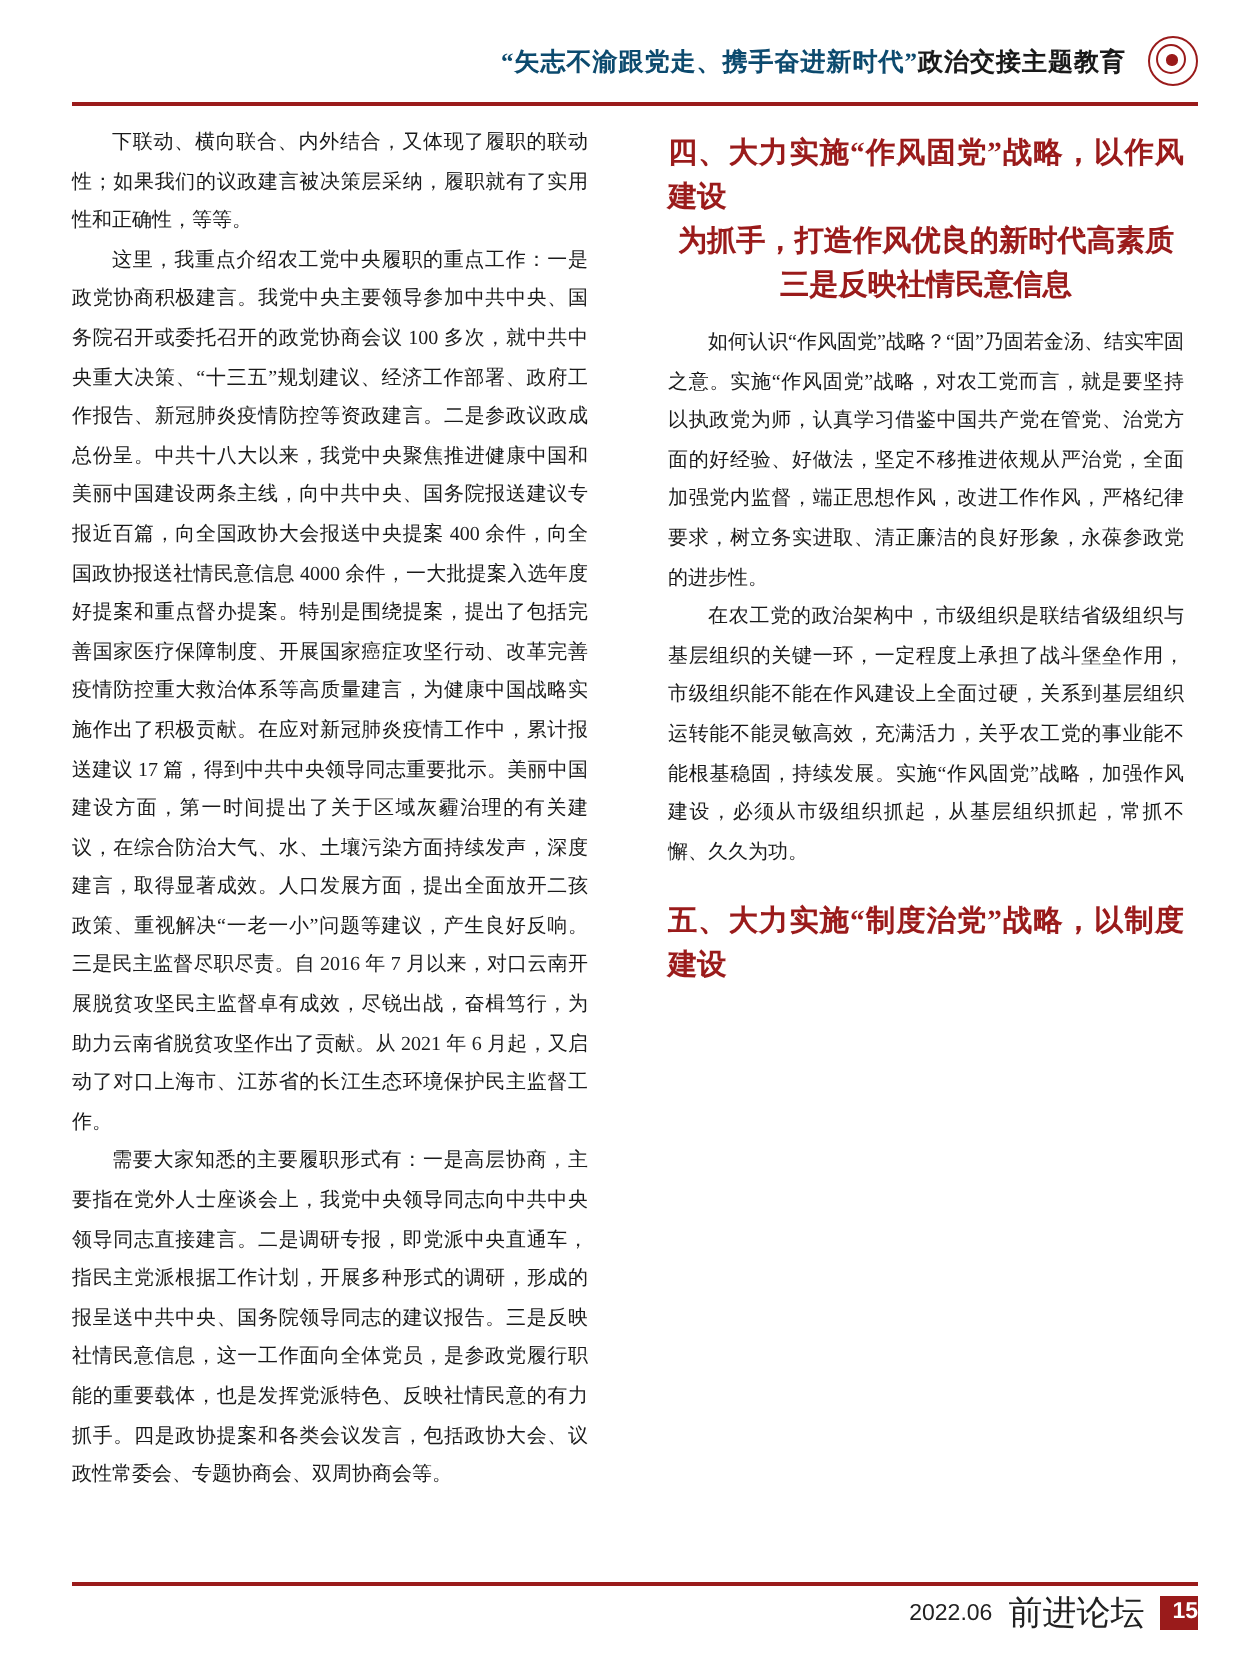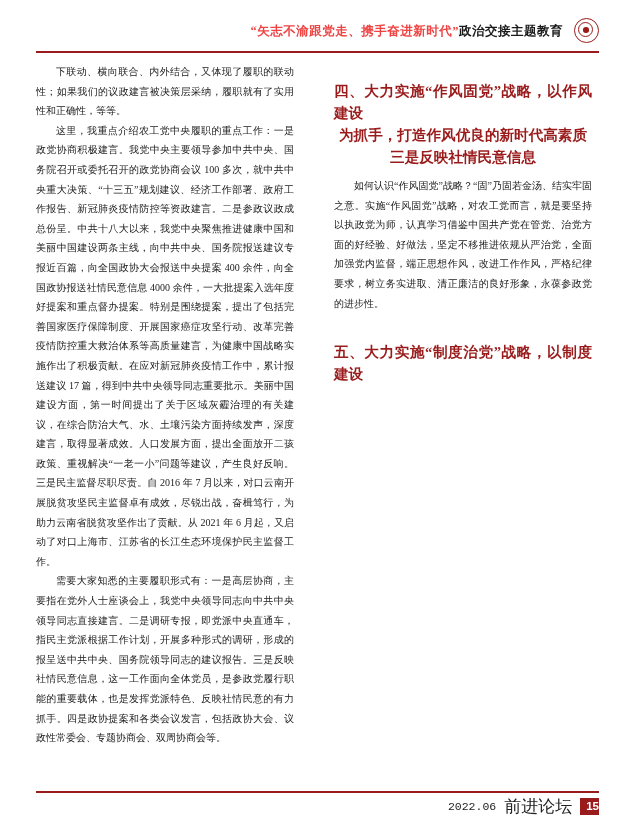--- a/index.html
+++ b/index.html
@@ -44,21 +44,21 @@
     right: 36px;
     top: 5px;
     font-size: 12.5px;
     font-weight: bold;
     color: #1a1a1a;
     letter-spacing: 0.5px;
     white-space: nowrap;
     font-family: "Liberation Serif", "DejaVu Serif", serif;
   }
   .header-title .quoted {
-    color: #ef4444;
+    color: #0c4a6e;
     margin-left: 24px;
   }
   .header-seal {
     position: absolute;
     right: 0;
     top: 0;
     width: 25px;
     height: 25px;
     border: 1.6px solid #9a1b1b;
     border-radius: 50%;
@@ -108,21 +108,21 @@
     font-size: 10px;
     line-height: 19.6px;
     text-align: justify;
     text-justify: inter-ideograph;
     text-indent: 2em;
     font-family: "Liberation Serif", "DejaVu Serif", serif;
   }
   p.body + p.body { margin-top: 0; }
 
   h2.section-title {
-    margin: 18px 0 2px 0;
+    margin: 4px 0 2px 0;
     font-size: 14.6px;
     line-height: 22px;
     font-weight: bold;
     color: #9a1b1b;
     text-align: justify;
     text-indent: 0;
     font-family: "Liberation Serif", "DejaVu Serif", serif;
   }
   h2.section-title .line2 {
     display: block;
@@ -154,21 +154,21 @@
     position: absolute;
     right: 0;
     top: 4px;
     display: flex;
     align-items: center;
     gap: 8px;
   }
   .footer-date {
     font-size: 11.5px;
     color: #222;
-    font-family: Liberation Mono, monospace;
+    font-family: Liberation Sans, sans-serif;
   }
   .footer-journal {
     font-size: 17px;
     color: #222;
     font-family: Liberation Mono, monospace;
   }
   .footer-page {
     background: #9a1b1b;
     color: #ffffff;
     font-size: 11.5px;
@@ -198,20 +198,21 @@
     </div>
 
     <div class="col col-right">
       <h2 class="section-title">
         <span class="line2">四、大力实施“作风固党”战略，以作风建设</span>
         <span class="centered">为抓手，打造作风优良的新时代高素质</span>
         <span class="centered">三是反映社情民意信息</span>
       </h2>
       <div class="spacer-6"></div>
       <p class="body">如何认识“作风固党”战略？“固”乃固若金汤、结实牢固之意。实施“作风固党”战略，对农工党而言，就是要坚持以执政党为师，认真学习借鉴中国共产党在管党、治党方面的好经验、好做法，坚定不移推进依规从严治党，全面加强党内监督，端正思想作风，改进工作作风，严格纪律要求，树立务实进取、清正廉洁的良好形象，永葆参政党的进步性。</p>
+      <p class="body">在农工党的政治架构中，市级组织是联结省级组织与基层组织的关键一环，一定程度上承担了战斗堡垒作用，市级组织能不能在作风建设上全面过硬，关系到基层组织运转能不能灵敏高效，充满活力，关乎农工党的事业能不能根基稳固，持续发展。实施“作风固党”战略，加强作风建设，必须从市级组织抓起，从基层组织抓起，常抓不懈、久久为功。</p>
       <div class="spacer-10"></div>
       <h2 class="section-title">
         <span class="line2">五、大力实施“制度治党”战略，以制度建设</span>
 
       </h2>
 
     </div>
 
   </div>
 

